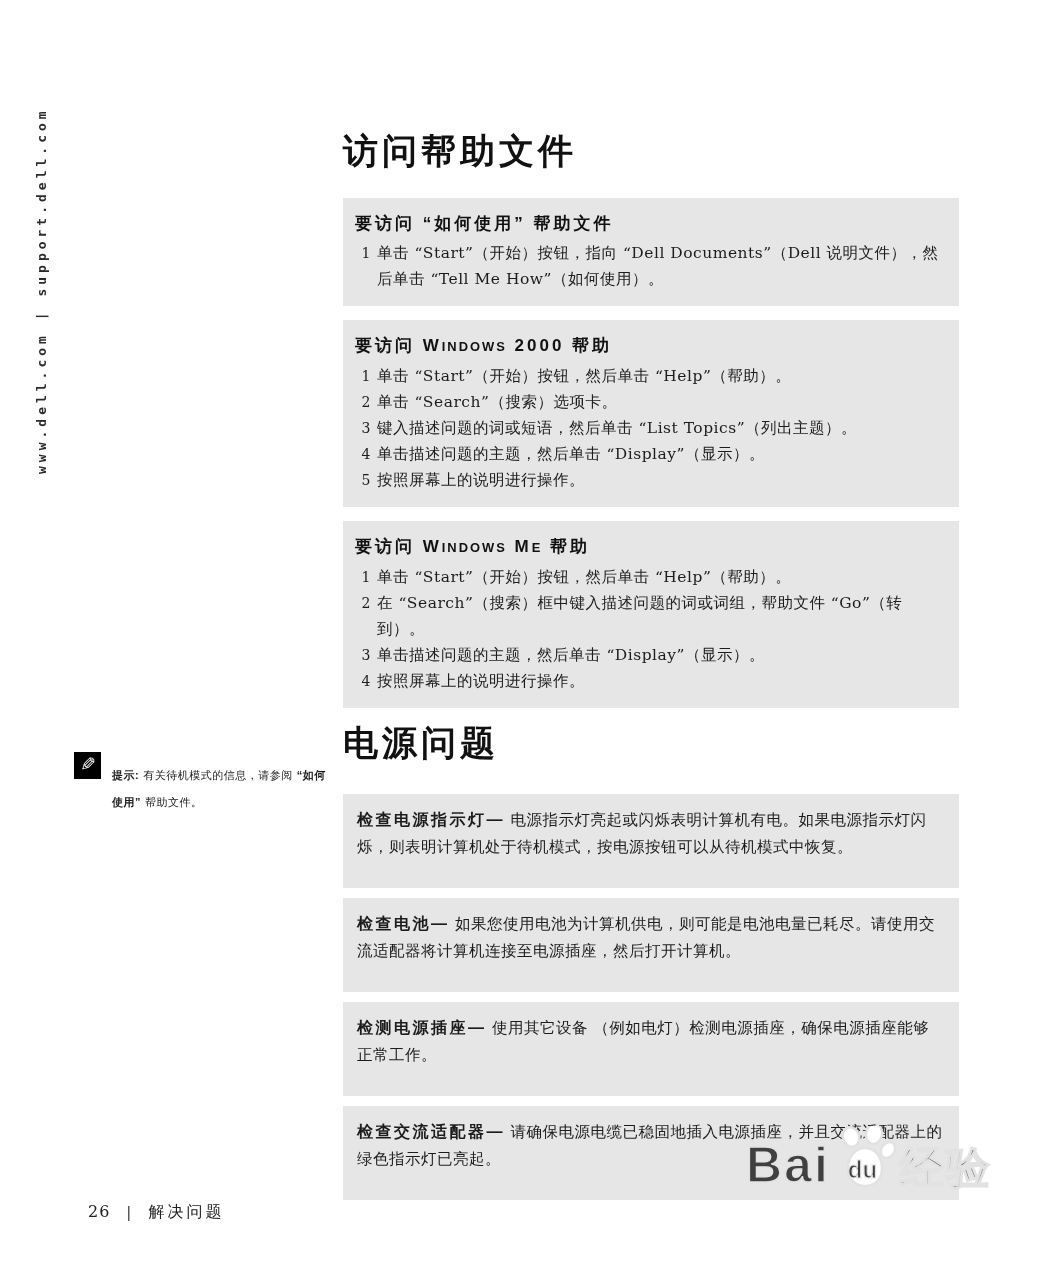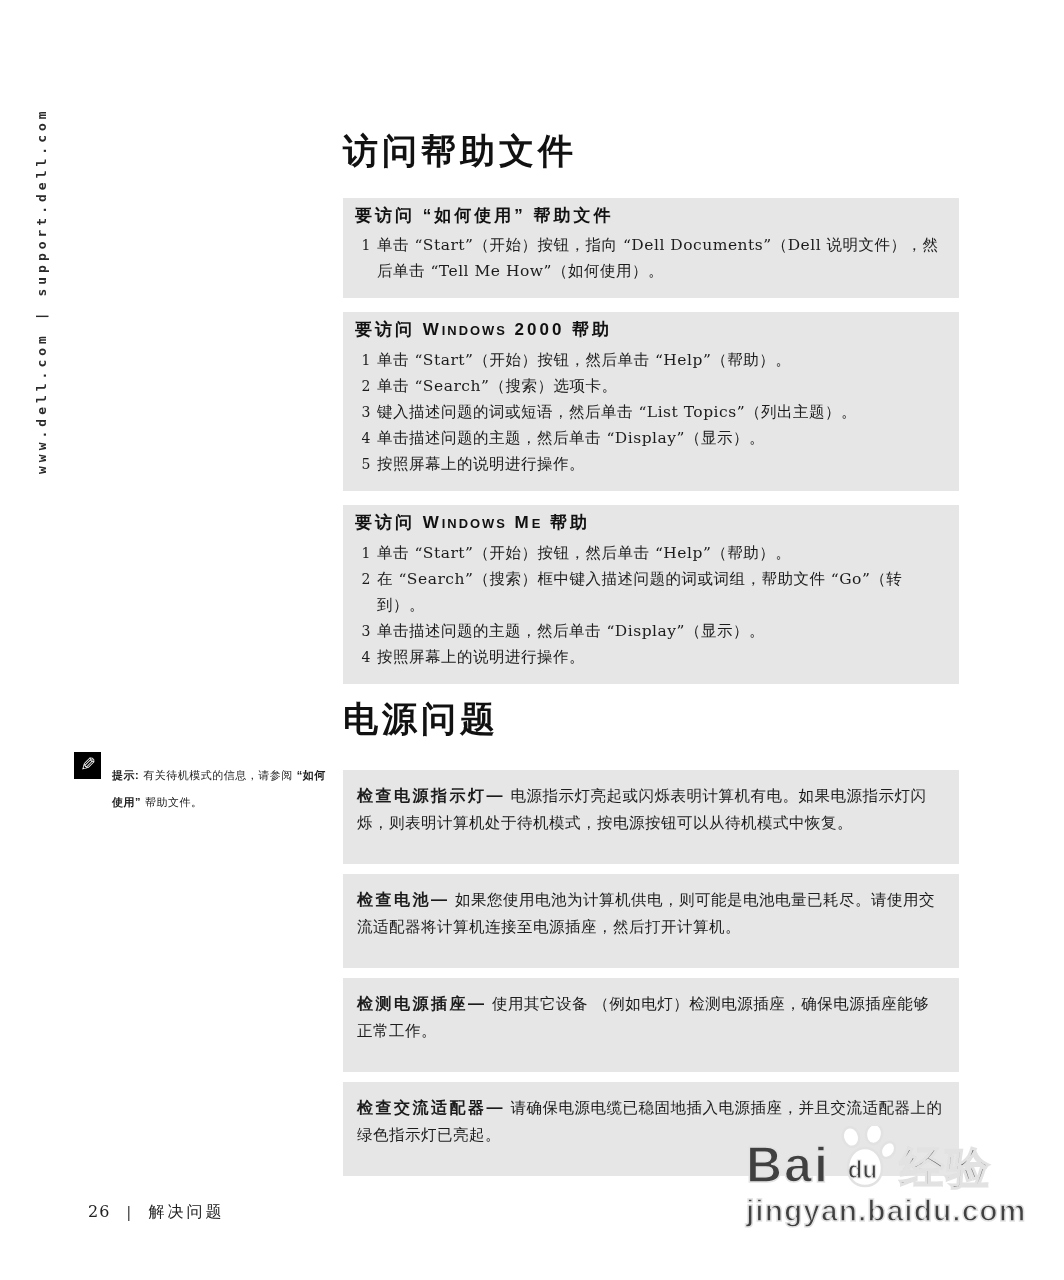--- a/index.html
+++ b/index.html
@@ -43,21 +43,21 @@
     font-weight: 600;
     letter-spacing: 4px;
     line-height: 42px;
     color: #111;
     margin: 0 0 26px 0;
   }
   h1.section-title.power { margin-top: 0; margin-bottom: 30px; }
 
   .gray-box {
     background: #e6e6e6;
-    padding: 5px 16px 14px 12px;
+    padding: 13px 16px 14px 12px;
     margin-bottom: 14px;
   }
   .box-title {
     font-family: "Liberation Sans", sans-serif;
     font-size: 17px;
     font-weight: bold;
     letter-spacing: 3px;
     line-height: 26px;
     color: #111;
     margin-bottom: 3px;
@@ -280,16 +280,15 @@
             <ellipse cx="17" cy="11" rx="8" ry="10" transform="rotate(-18 17 11)"></ellipse>
             <ellipse cx="40" cy="8" rx="8" ry="10" transform="rotate(10 40 8)"></ellipse>
             <ellipse cx="54" cy="24" rx="6.5" ry="8.5" transform="rotate(32 54 24)"></ellipse>
             <path d="M14 42 C14 30 22 22 31 22 C40 22 48 30 48 42 C48 53 41 60 31 60 C21 60 14 53 14 42 Z"></path>
           </g>
         </svg>
         <span class="wm-du">du</span>
       </span>
       <span class="wm-cn">经验</span>
     </div>
-    <div class="wm-url">jingyan.baidu.com</div>
   </div>
 
 </div>
 
 </body></html>

